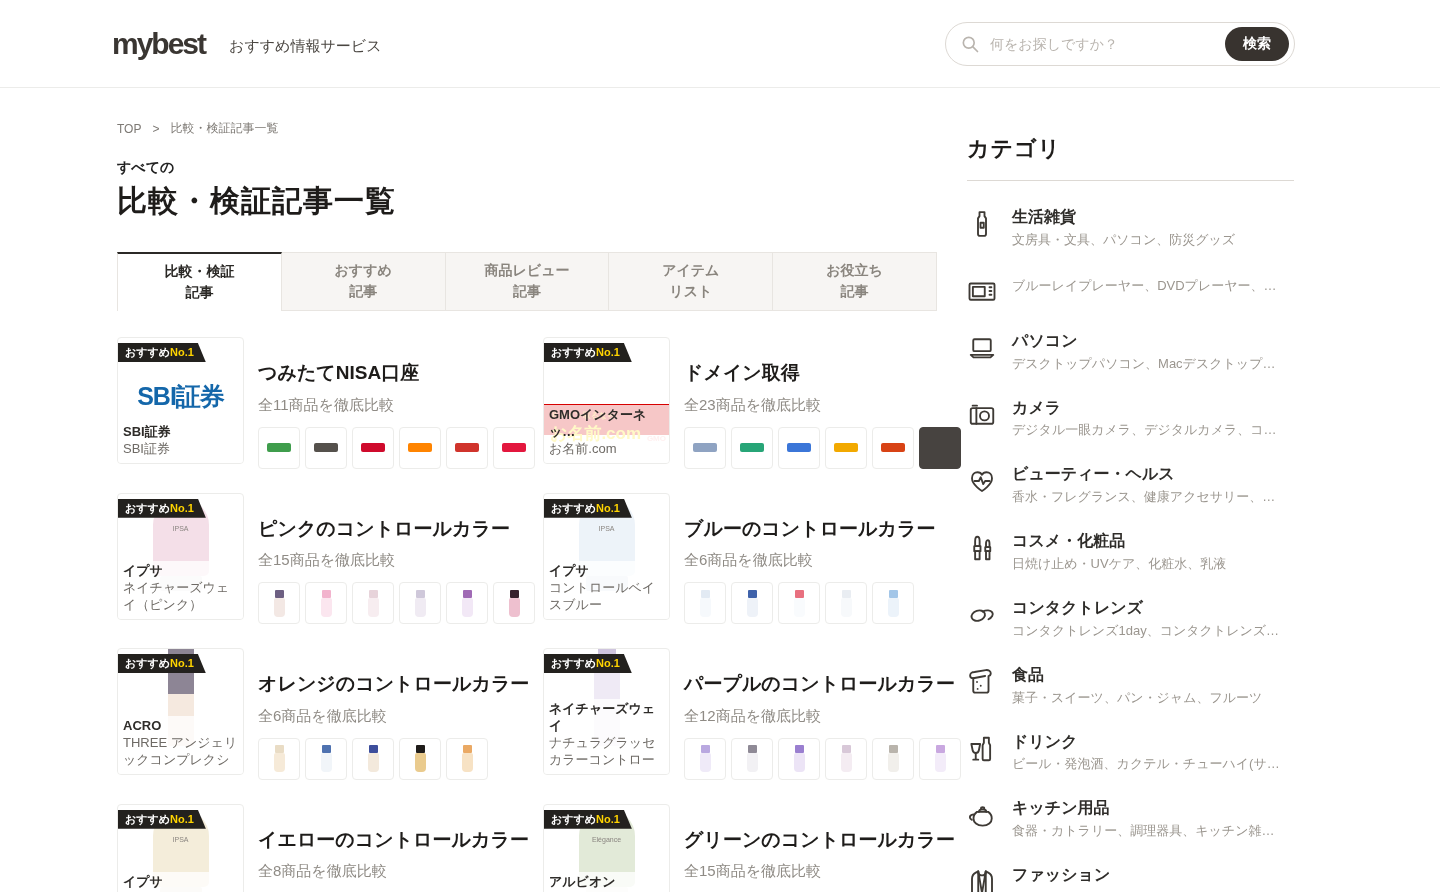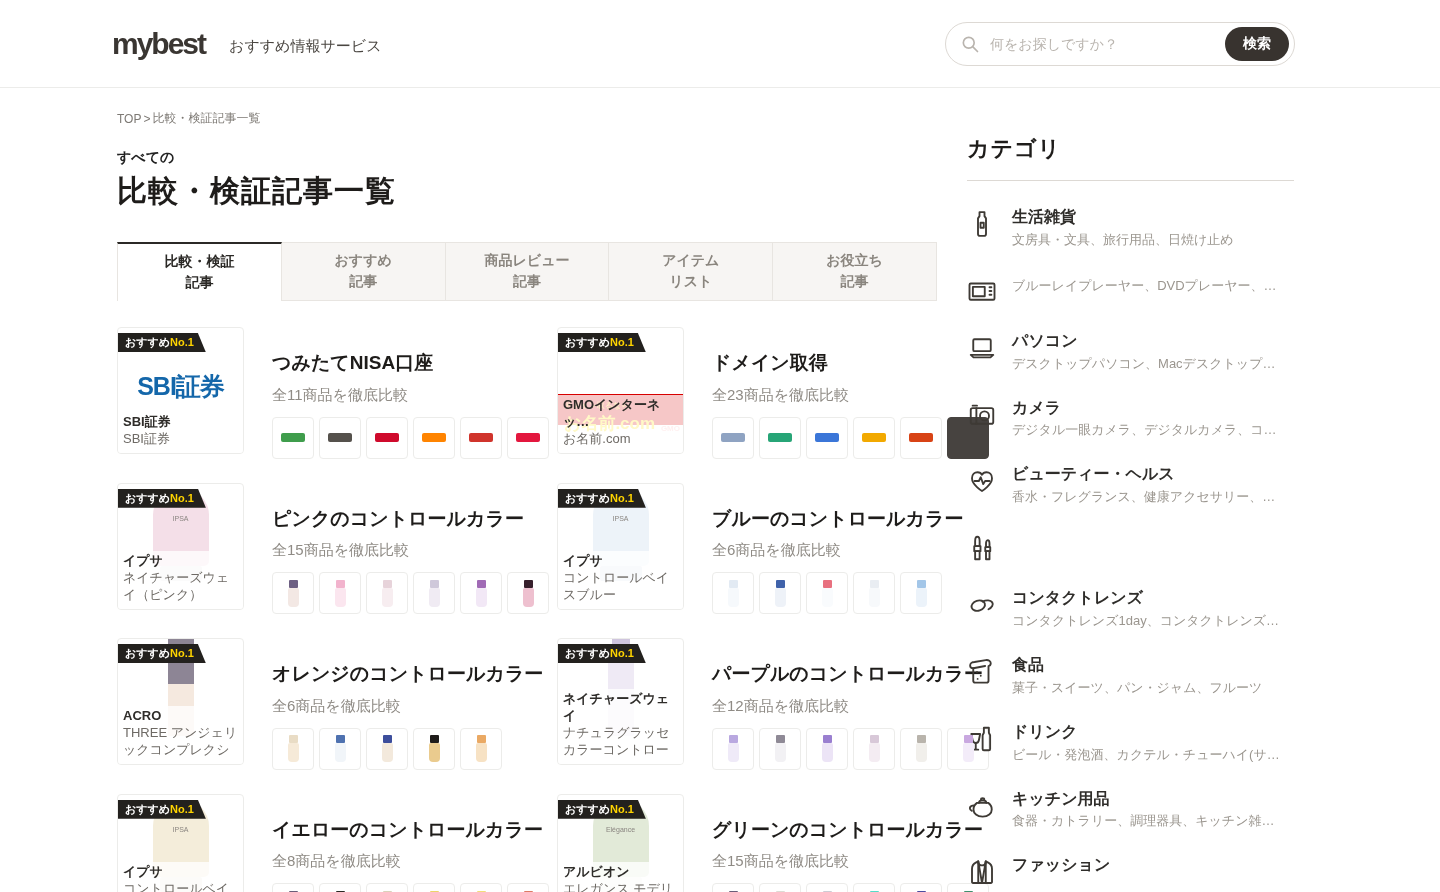--- a/index.html
+++ b/index.html
@@ -20,38 +20,38 @@
     color:#3b3835; font-family:inherit; background:transparent; }
   .search-box input::placeholder { color:#b9b4ae; }
   .search-btn { background:#38332f; color:#fff; border:none; border-radius:17px; height:34px;
     padding:0 18px; font-size:14px; font-weight:bold; cursor:pointer; font-family:inherit; }
 
   
   .container { display:flex; padding:0 146px 0 117px; gap:32px; }
   .main { width:818px; flex-shrink:0; }
   .sidebar { flex:1; min-width:0; }
 
-  .breadcrumb { margin-top:22px; font-size:12px; color:#7d7974; display:flex; gap:2px; align-items:center; }
+  .breadcrumb { margin-top:32px; font-size:12px; color:#7d7974; display:flex; gap:11px; align-items:center; }
   .breadcrumb a { color:#7d7974; text-decoration:none; cursor:pointer; }
   .page-head { margin-top:22px; }
   .supertitle { font-size:14px; font-weight:bold; color:#222; }
   .page-title { font-size:30px; font-weight:bold; color:#1e1c1a; margin-top:4px; letter-spacing:1px; }
 
   
   .tabs { margin-top:30px; display:flex; width:820px; }
   .tab { flex:1; text-align:center; font-size:14px; font-weight:bold; line-height:1.5;
     padding:7px 0 8px; background:#f7f5f3; border:1px solid #e8e5e1; border-left:none;
     color:#8a857e; cursor:pointer; }
   .tab:first-child { border-left:1px solid #e8e5e1; }
   .tab.active { background:#fff; color:#2b2926; border-top:2px solid #2b2926; border-bottom:none;
     position:relative; }
 
   
   .cards { margin-top:26px; display:grid; grid-template-columns:1fr 1fr; column-gap:8px; row-gap:24px; }
-  .card { display:flex; gap:28px; cursor:pointer; }
+  .card { display:flex; gap:14px; cursor:pointer; }
   .card-img { width:127px; height:127px; border:1px solid #ececea; border-radius:4px; position:relative;
     background:#fff; flex-shrink:0; overflow:hidden; }
   .badge { position:absolute; top:5px; left:0; background:#23211e; color:#fff; font-size:11px;
     font-weight:bold; padding:3px 12px 3px 7px; z-index:3; line-height:1.2;
     clip-path:polygon(0 0, calc(100% - 8px) 0, 100% 100%, 0 100%); }
   .badge .no1 { color:#ffd400; }
   .caption { position:absolute; left:0; right:0; bottom:0; background:rgba(255,255,255,0.78);
     padding:2px 5px 5px; line-height:1.3; z-index:2; }
   .caption .brand { font-weight:bold; font-size:13px; color:#2f2d2a; }
   .caption .product { font-size:13px; color:#6e6a65; max-height:34px; overflow:hidden; }
@@ -588,21 +588,21 @@
       <h2 class="sb-title">カテゴリ</h2>
       <hr class="sb-divider">
       <div id="cat-list">
   <div class="cat-item">
     <span class="cat-icon"><svg viewBox="0 0 24 24">
                 <path d="M10 2.5h4v3.2l1.2 1.8v12.5a1.5 1.5 0 0 1-1.5 1.5h-3.4a1.5 1.5 0 0 1-1.5-1.5V7.5L10 5.7z"></path>
                 <path d="M10.8 11h2.6v4h-2.6z"></path>
               </svg></span>
     <div class="cat-text">
       <div class="cat-name">生活雑貨</div>
-      <div class="cat-sub">文房具・文具、旅行用品、日焼け止め</div>
+      <div class="cat-sub">文房具・文具、パソコン、防災グッズ</div>
     </div>
   </div>
 
   <div class="cat-item">
     <span class="cat-icon"><svg viewBox="0 0 24 24">
                 <rect x="2" y="6" width="20" height="13" rx="1"></rect>
                 <rect x="4.7" y="8.7" width="9.5" height="7.5"></rect>
                 <line x1="18" y1="9" x2="19.5" y2="9"></line>
                 <line x1="18" y1="12" x2="19.5" y2="12"></line>
                 <line x1="18" y1="15" x2="19.5" y2="15"></line>
@@ -649,20 +649,24 @@
 
   <div class="cat-item">
     <span class="cat-icon"><svg viewBox="0 0 24 24">
                 <path d="M6.5 6.5c0-2 .8-3.5 1.8-3.5s1.8 1.5 1.8 3.5v4h-3.6z"></path>
                 <rect x="5.8" y="10.5" width="5" height="4"></rect>
                 <rect x="6.5" y="14.5" width="3.6" height="6.5"></rect>
                 <path d="M15.2 8.5c0-1.6.6-2.8 1.4-2.8s1.4 1.2 1.4 2.8v2.8h-2.8z"></path>
                 <rect x="14.6" y="11.3" width="4" height="3.2"></rect>
                 <rect x="15.2" y="14.5" width="2.8" height="6.5"></rect>
               </svg></span>
+    <div class="cat-text">
+      <div class="cat-name">コスメ・化粧品</div>
+      <div class="cat-sub">日焼け止め・UVケア、化粧水、乳液</div>
+    </div>
   </div>
 
   <div class="cat-item">
     <span class="cat-icon"><svg viewBox="0 0 24 24">
                 <ellipse cx="9" cy="12.5" rx="5.5" ry="4" transform="rotate(-18 9 12.5)"></ellipse>
                 <path d="M12.5 9.3c3-1.6 6.4-1.2 7.7.6 1.1 1.7-.2 4.1-3 5.5"></path>
               </svg></span>
     <div class="cat-text">
       <div class="cat-name">コンタクトレンズ</div>
       <div class="cat-sub">コンタクトレンズ1day、コンタクトレンズ…</div>

